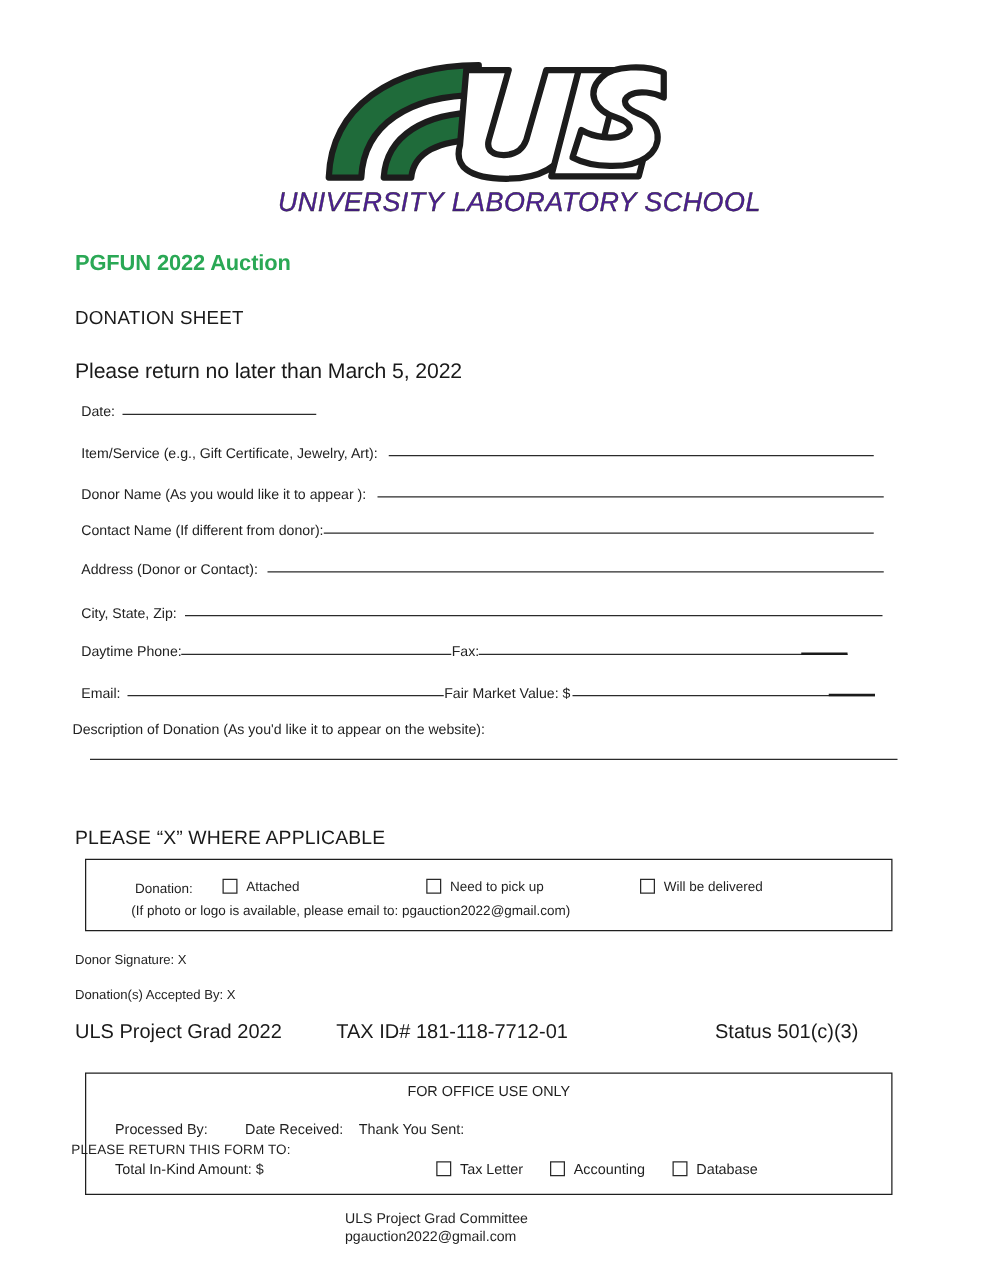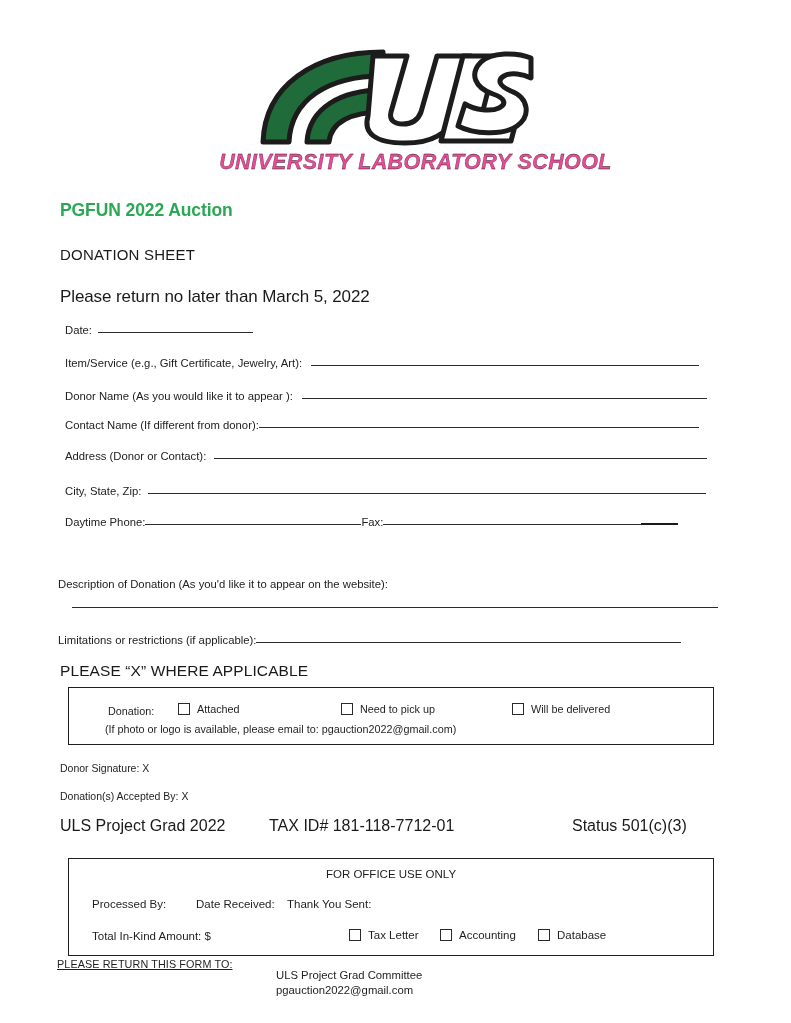--- a/index.html
+++ b/index.html
@@ -28,25 +28,25 @@
     text-align: center;
   }
   #logo-mark {
     display: block;
     margin: 0 auto;
   }
   #logo-wordmark {
     display: block;
     margin: 4px auto 0 auto;
     font-family: "Liberation Sans", sans-serif;
-    font-weight: bold;
+    font-weight: normal;
     font-style: italic;
     font-size: 21.5px;
     letter-spacing: 0.4px;
-    color: #ec4899;
+    color: #4c1d95;
     -webkit-text-stroke: 0.3px #1c1c1c;
     white-space: nowrap;
     padding-left: 40px;
   }
 
   
   .abs { position: absolute; }
 
   #heading-auction {
     left: 60px; top: 200px;
@@ -177,25 +177,24 @@
   }
   .office-row {
     position: absolute;
     font-size: 11.5px;
     color: #1f1f1f;
     white-space: nowrap;
   }
 
   
   #return-label {
-    left: 57px; top: 958px;
+    left: 57px; top: 914px;
     font-size: 10.8px;
     color: #1f1f1f;
     letter-spacing: 0.1px;
-    text-decoration: underline;
   }
   #return-addr {
     left: 264px; top: 968px;
     font-size: 11.3px;
     color: #1f1f1f;
     line-height: 14.5px;
     margin-left: 12px;
   }
   #return-addr div { white-space: nowrap; }
 </style>
@@ -254,32 +253,35 @@
   </div>
 
   <div class="field-row" style="left:65px; top:516px;">
     <span class="field-label">Daytime Phone:</span>
     <span class="rule" style="width:216px;"></span>
     <span class="field-label">Fax:</span>
     <span class="rule" style="width:295px;"></span>
     <span class="rule-thick" style="width:37px; margin-left:-37px;"></span>
   </div>
 
+  <div class="field-row" style="left:65px; top:549px;">
+    <span class="field-label">Email:</span>
+    <span class="rule" style="width:253px; margin-left:6px;"></span>
+    <span class="field-label">Fair Market Value:  $</span>
+    <span class="rule" style="width:242px; margin-left:2px;"></span>
+    <span class="rule-thick" style="width:37px; margin-left:-37px;"></span>
+  </div>
 
   <div class="field-row" style="left:58px; top:578px;">
     <span class="field-label">Description of Donation (As you'd like it to appear on the website):</span>
   </div>
   <div class="field-row" style="left:72px; top:608px;">
     <span class="rule" style="width:646px;"></span>
   </div>
 
-  <div class="field-row" style="left:58px; top:634px;">
-    <span class="field-label">Limitations or restrictions (if applicable):</span>
-    <span class="rule" style="width:425px;"></span>
-  </div>
 
   <div class="abs" id="please-x-title">PLEASE “X” WHERE APPLICABLE</div>
 
   <div id="donation-box">
     <div class="cb-row" style="left:39px; top:17px;">Donation:</div>
 
     <div class="cb-row" style="left:109px; top:15px;">
       <span class="checkbox"></span><span>Attached</span>
     </div>
 

